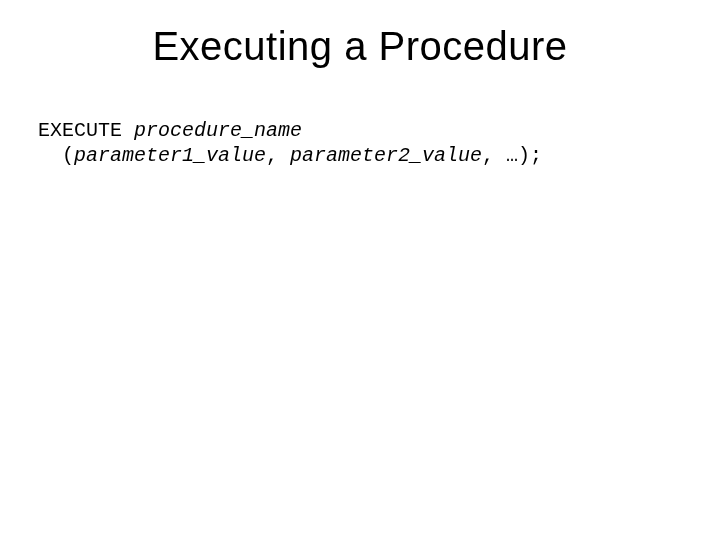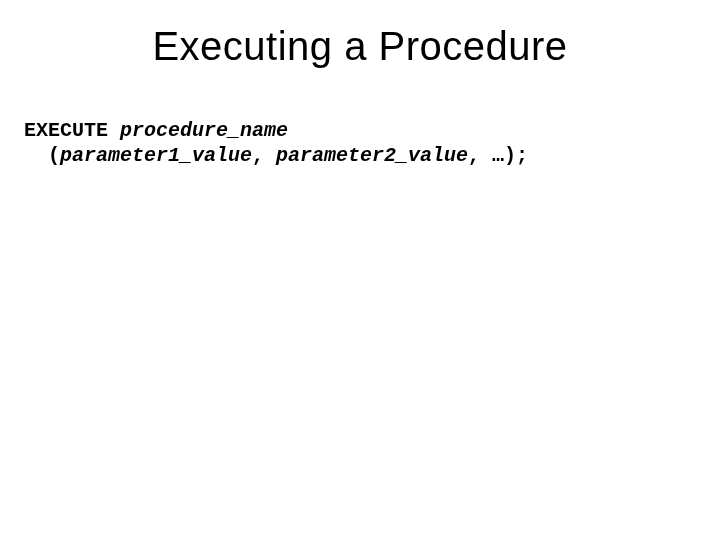--- a/index.html
+++ b/index.html
@@ -24,26 +24,25 @@
     left: 0;
     right: 0;
     text-align: center;
     font-size: 40px;
     font-weight: 400;
     letter-spacing: 0.5px;
   }
   .code {
     position: absolute;
     top: 118px;
-    left: 24px;
+    left: 38px;
     font-family: "Courier New", Courier, monospace;
     font-size: 20px;
     line-height: 1.25;
     white-space: pre;
-    font-weight: bold;
   }
   .ital {
     font-style: italic;
   }
 </style>
 </head>
 <body>
 
 <div class="slide">
   <div class="title">Executing a Procedure</div>

